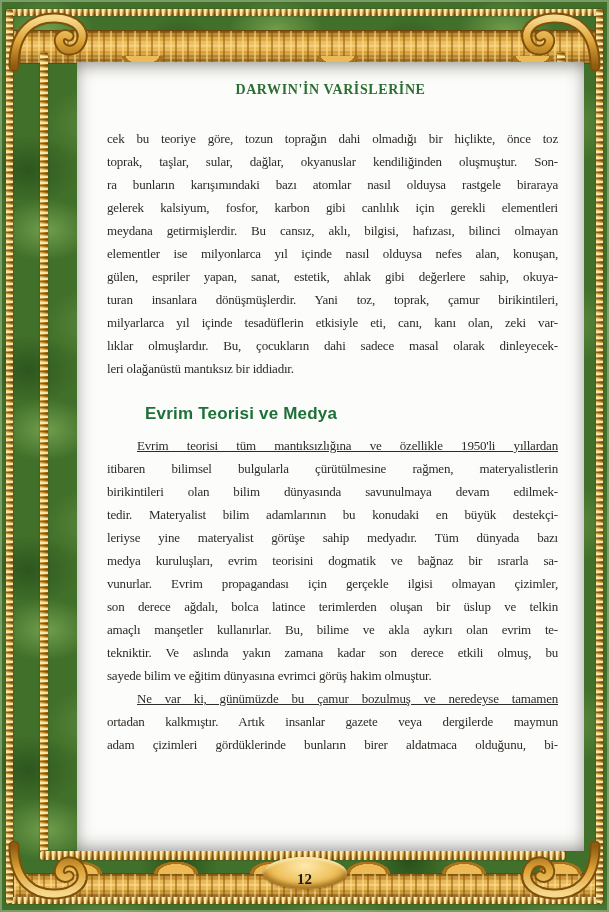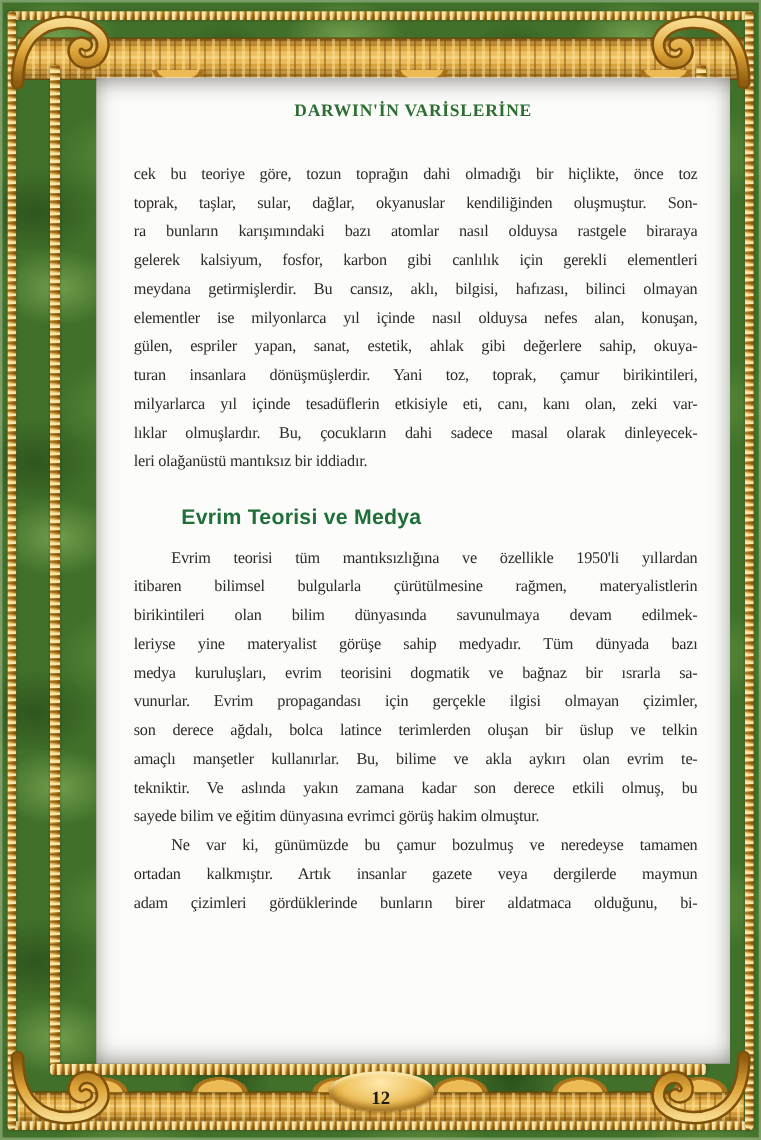--- a/index.html
+++ b/index.html
@@ -82,21 +82,21 @@
   }
   .body { padding:0 26px 0 30px; color:var(--text, #2f2b26); }
   .para { margin:0; }
   .para:first-of-type { margin-top:29px; }
   .line {
     font-size:13px; line-height:23px; letter-spacing:-0.2px;
     text-align:justify; text-align-last:justify;
     white-space:nowrap; overflow:hidden;
   }
   .line.last { text-align-last:left; }
-  .indent .line:first-child { padding-left:30px; }
+  .indent .line:first-child { padding-left:30px;text-decoration:underline; }
   .section-heading {
     margin:24px 0 10px 38px;
     font-family:"Liberation Sans", sans-serif;
     font-weight:bold; font-size:17px; letter-spacing:.2px;
     color:var(--heading-green, #1e7038);
     text-decoration-thickness:2px; text-underline-offset:3px;
   }
   
   .plate {
     position:absolute; left:50%; top:857px; transform:translateX(-50%);
@@ -149,20 +149,21 @@
           <div class="line">turan insanlara dönüşmüşlerdir. Yani toz, toprak, çamur birikintileri,</div>
           <div class="line">milyarlarca yıl içinde tesadüflerin etkisiyle eti, canı, kanı olan, zeki var-</div>
           <div class="line">lıklar olmuşlardır. Bu, çocukların dahi sadece masal olarak dinleyecek-</div>
           <div class="line last">leri olağanüstü mantıksız bir iddiadır.</div>
         </div>
       <h2 class="section-heading">Evrim Teorisi ve Medya</h2>
       <div class="para indent">
           <div class="line">Evrim teorisi tüm mantıksızlığına ve özellikle 1950'li yıllardan</div>
           <div class="line">itibaren bilimsel bulgularla çürütülmesine rağmen, materyalistlerin</div>
           <div class="line">birikintileri olan bilim dünyasında savunulmaya devam edilmek-</div>
+          <div class="line">tedir. Materyalist bilim adamlarının bu konudaki en büyük destekçi-</div>
           <div class="line">leriyse yine materyalist görüşe sahip medyadır. Tüm dünyada bazı</div>
           <div class="line">medya kuruluşları, evrim teorisini dogmatik ve bağnaz bir ısrarla sa-</div>
           <div class="line">vunurlar. Evrim propagandası için gerçekle ilgisi olmayan çizimler,</div>
           <div class="line">son derece ağdalı, bolca latince terimlerden oluşan bir üslup ve telkin</div>
           <div class="line">amaçlı manşetler kullanırlar. Bu, bilime ve akla aykırı olan evrim te-</div>
           <div class="line">tekniktir. Ve aslında yakın zamana kadar son derece etkili olmuş, bu</div>
           <div class="line last">sayede bilim ve eğitim dünyasına evrimci görüş hakim olmuştur.</div>
         </div>
       <div class="para indent">
           <div class="line">Ne var ki, günümüzde bu çamur bozulmuş ve neredeyse tamamen</div>

